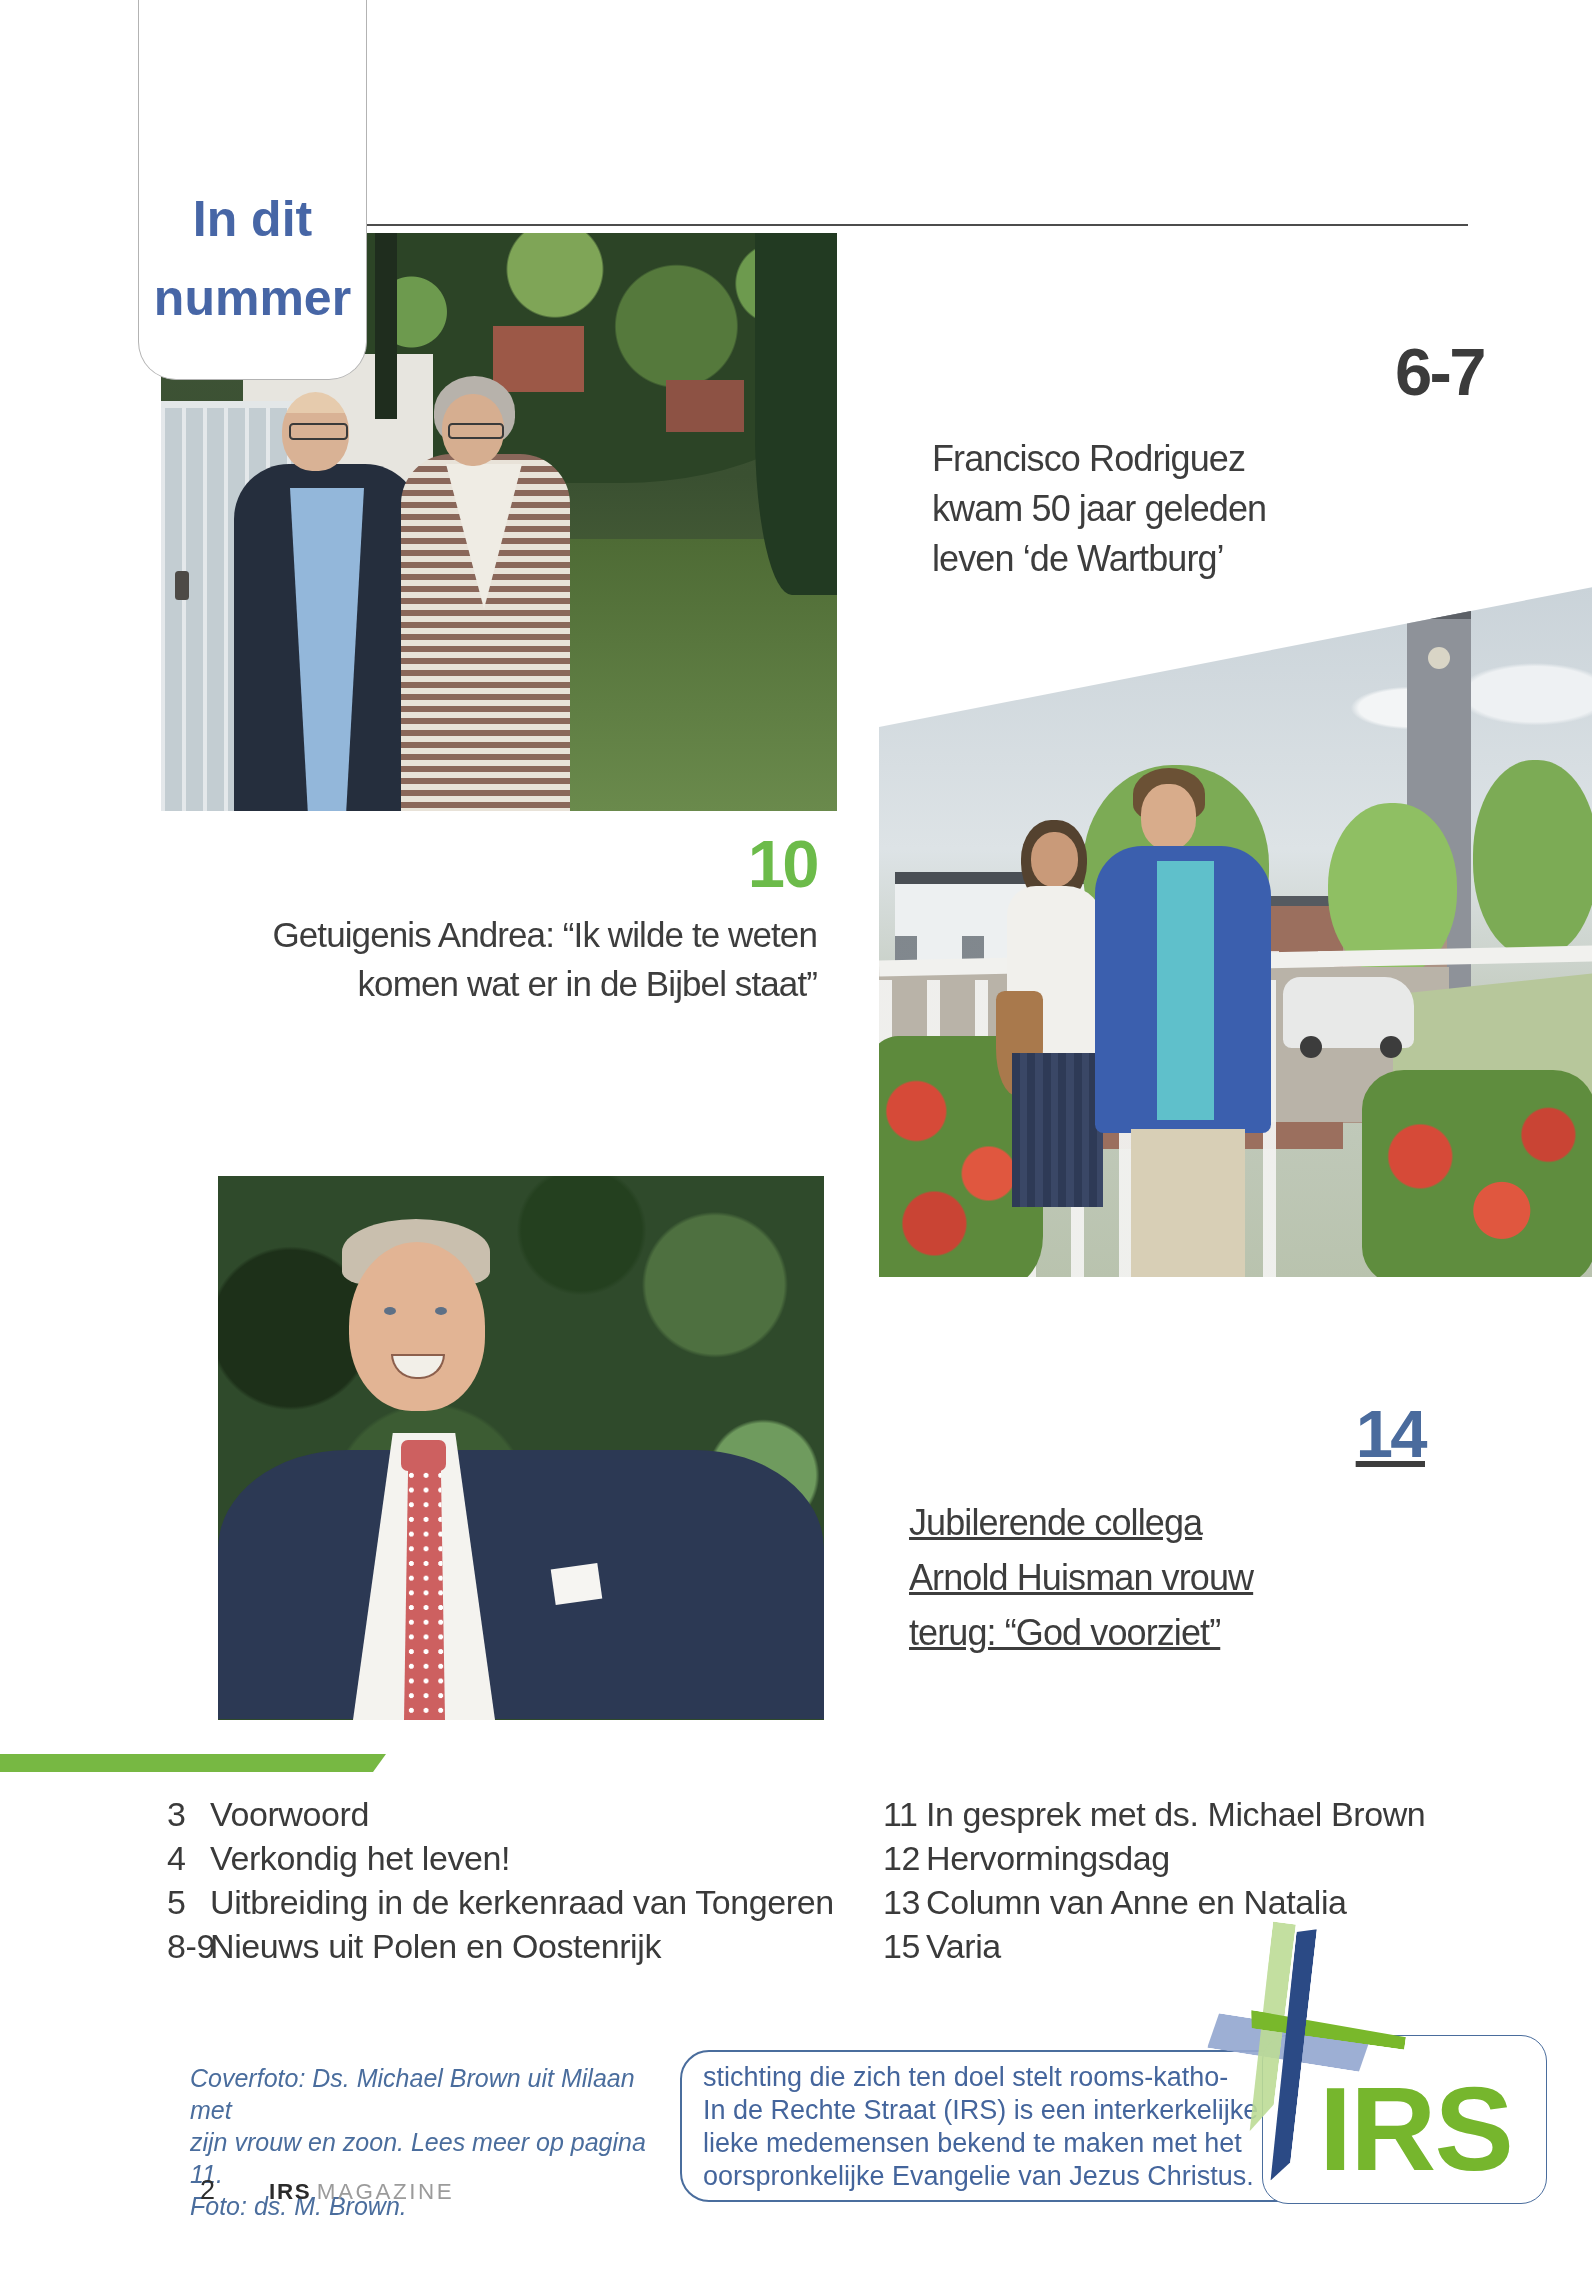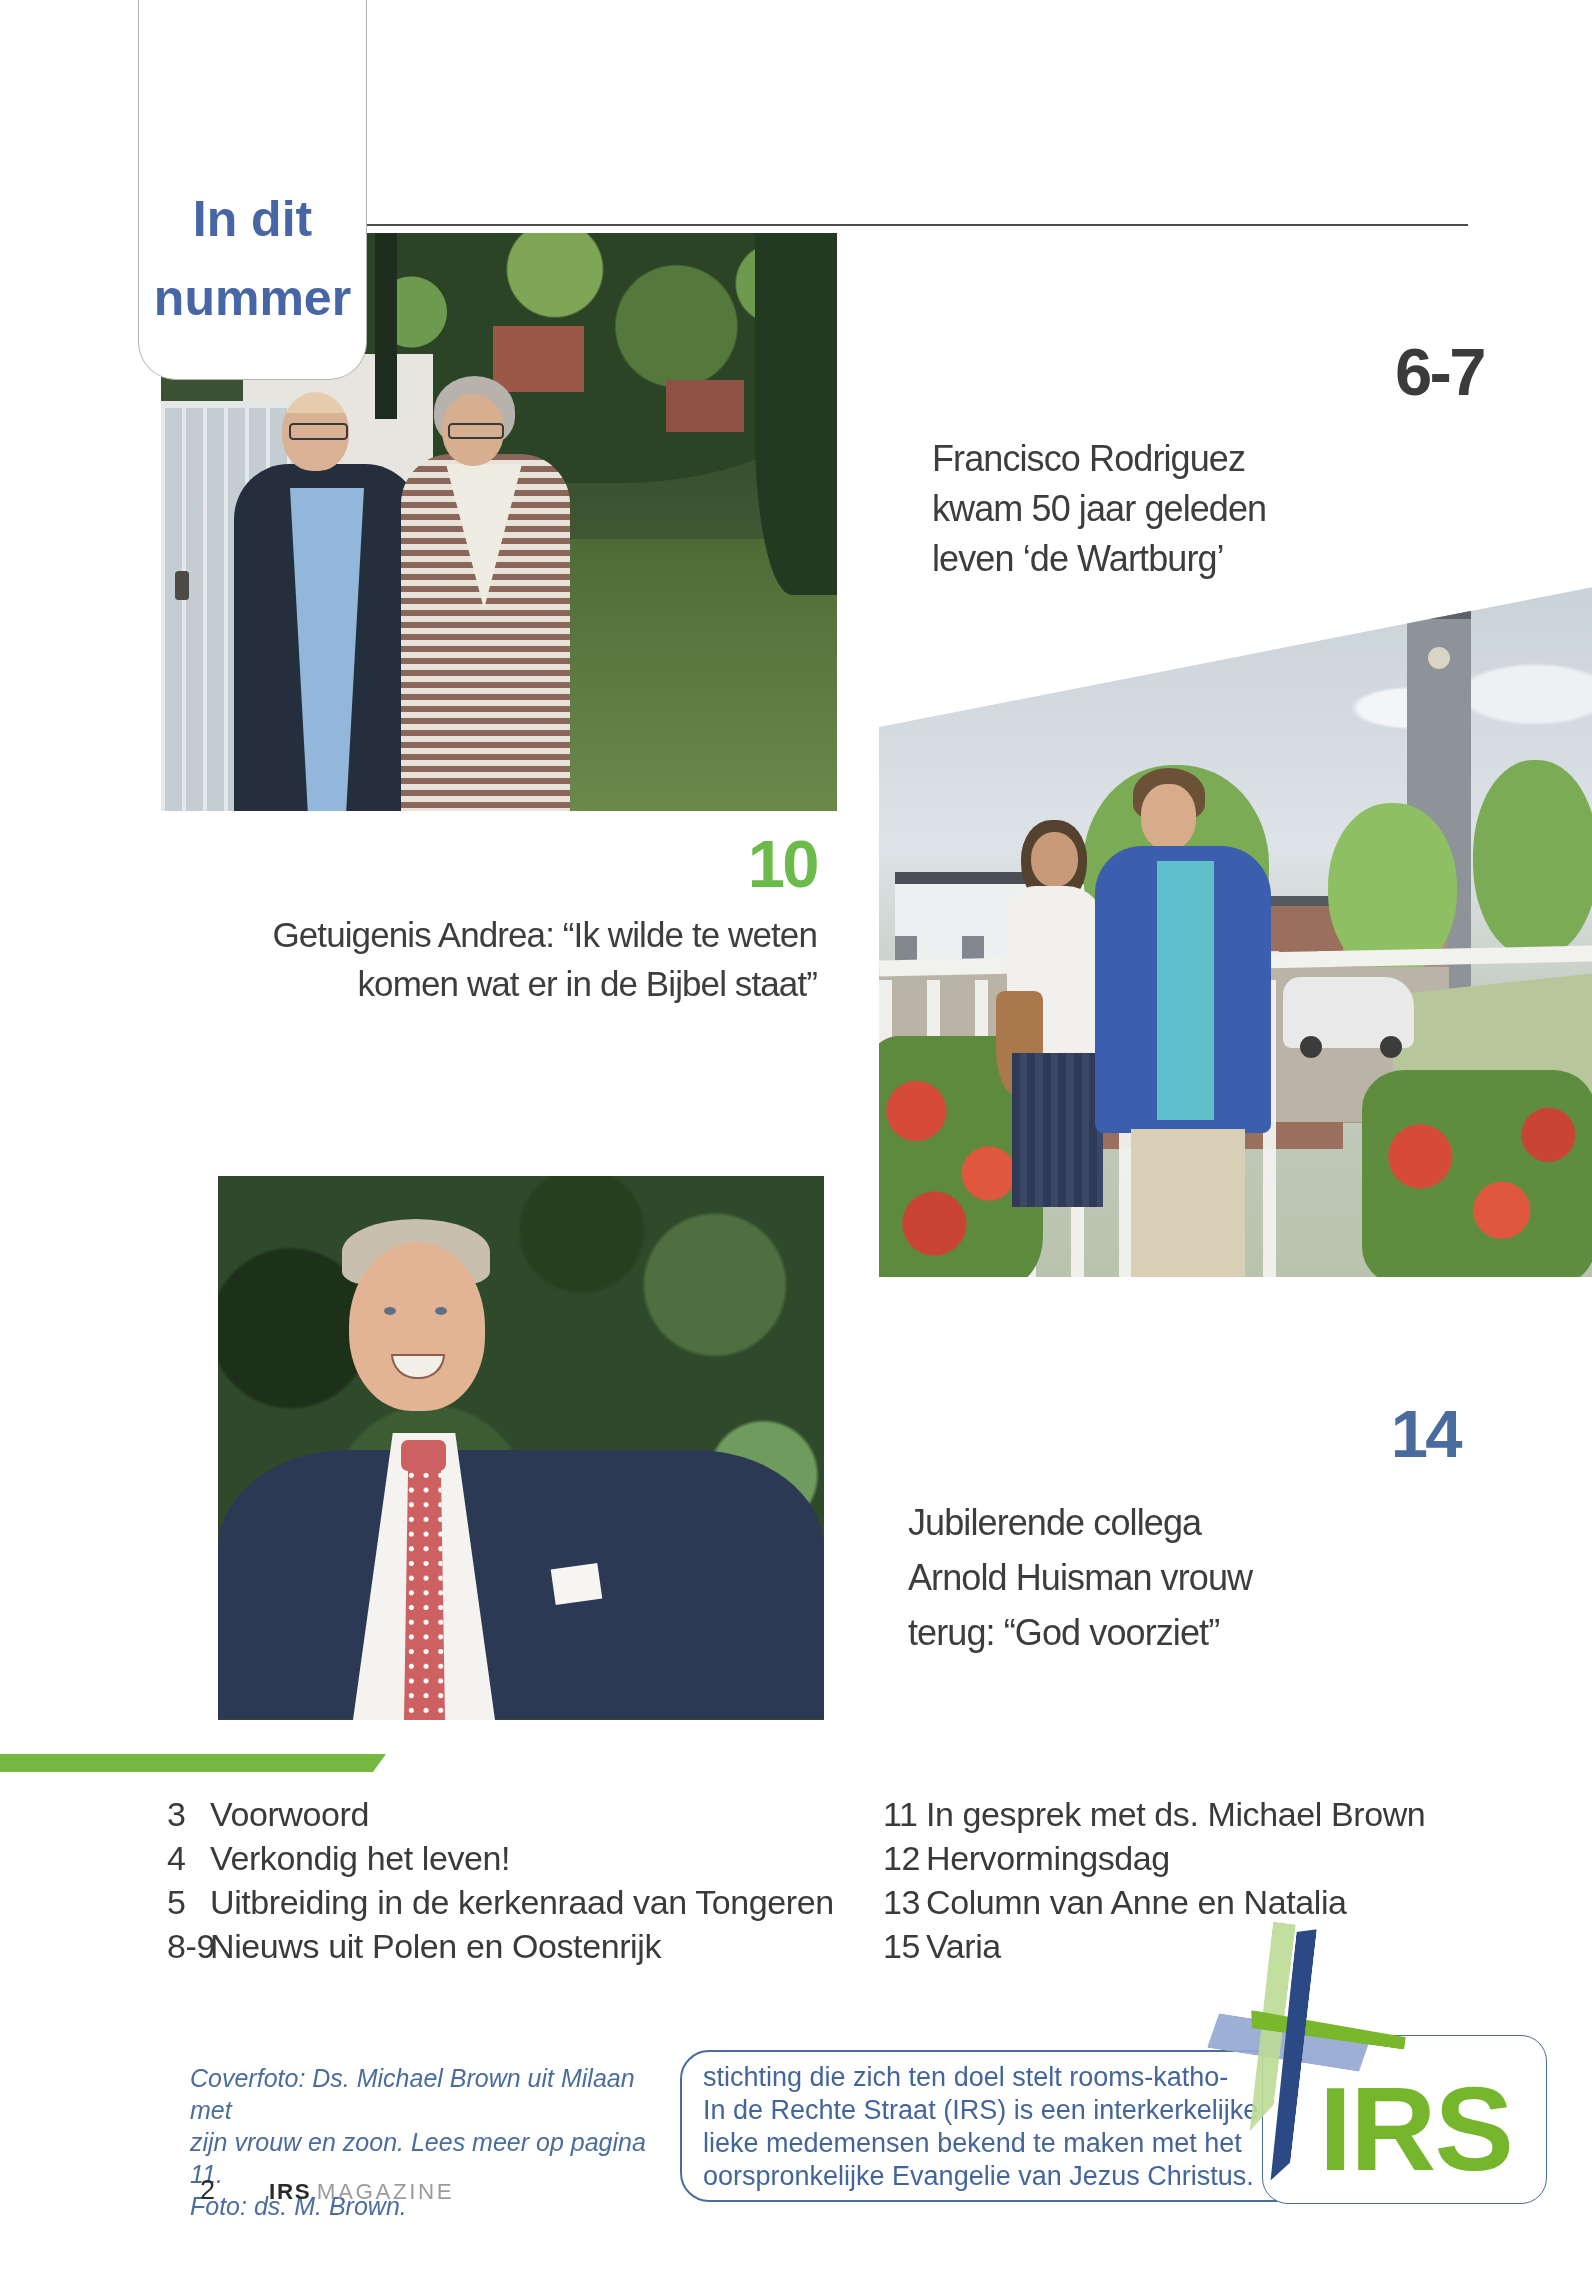--- a/index.html
+++ b/index.html
@@ -29,23 +29,23 @@
 
   
   .feat-num{font-weight:bold;font-size:67px;line-height:1;letter-spacing:-2.6px;text-align:right;}
   .feat-lines{font-size:36px;line-height:50px;letter-spacing:-0.9px;color:#3d3d3d;}
   .f67{left:932px;top:338px;width:552px;}
   .f67 .feat-num{color:#3b3b3b;}
   .f67 .feat-lines{margin-top:29px;}
   .f10{right:775px;top:830px;width:656px;text-align:right;}
   .f10 .feat-num{color:#6cbb4a;}
   .f10 .feat-lines{margin-top:13px;font-size:35px;line-height:49px;}
-  .f14{left:908px;top:1400px;width:552px;}
+  .f14{left:873px;top:1400px;width:552px;text-decoration:underline;}
   .f14 .feat-num{color:#4a6b9d;}
-  .f14 .feat-lines{margin-top:28px;line-height:55px;}
+  .f14 .feat-lines{margin-top:28px;line-height:55px;margin-left:36px;}
 
   
   .green-bar{left:0;top:1754px;width:386px;height:18px;background:#77b843;
              clip-path:polygon(0 0,100% 0,calc(100% - 13px) 100%,0 100%);}
 
   
   .toc{font-size:34px;line-height:44px;letter-spacing:-0.4px;color:#3a3a3a;}
   .toc-left{left:167px;top:1792px;width:742px;}
   .toc-right{left:883px;top:1792px;width:604px;}
   .trow{display:grid;grid-template-columns:43px 1fr;column-gap:0;}

